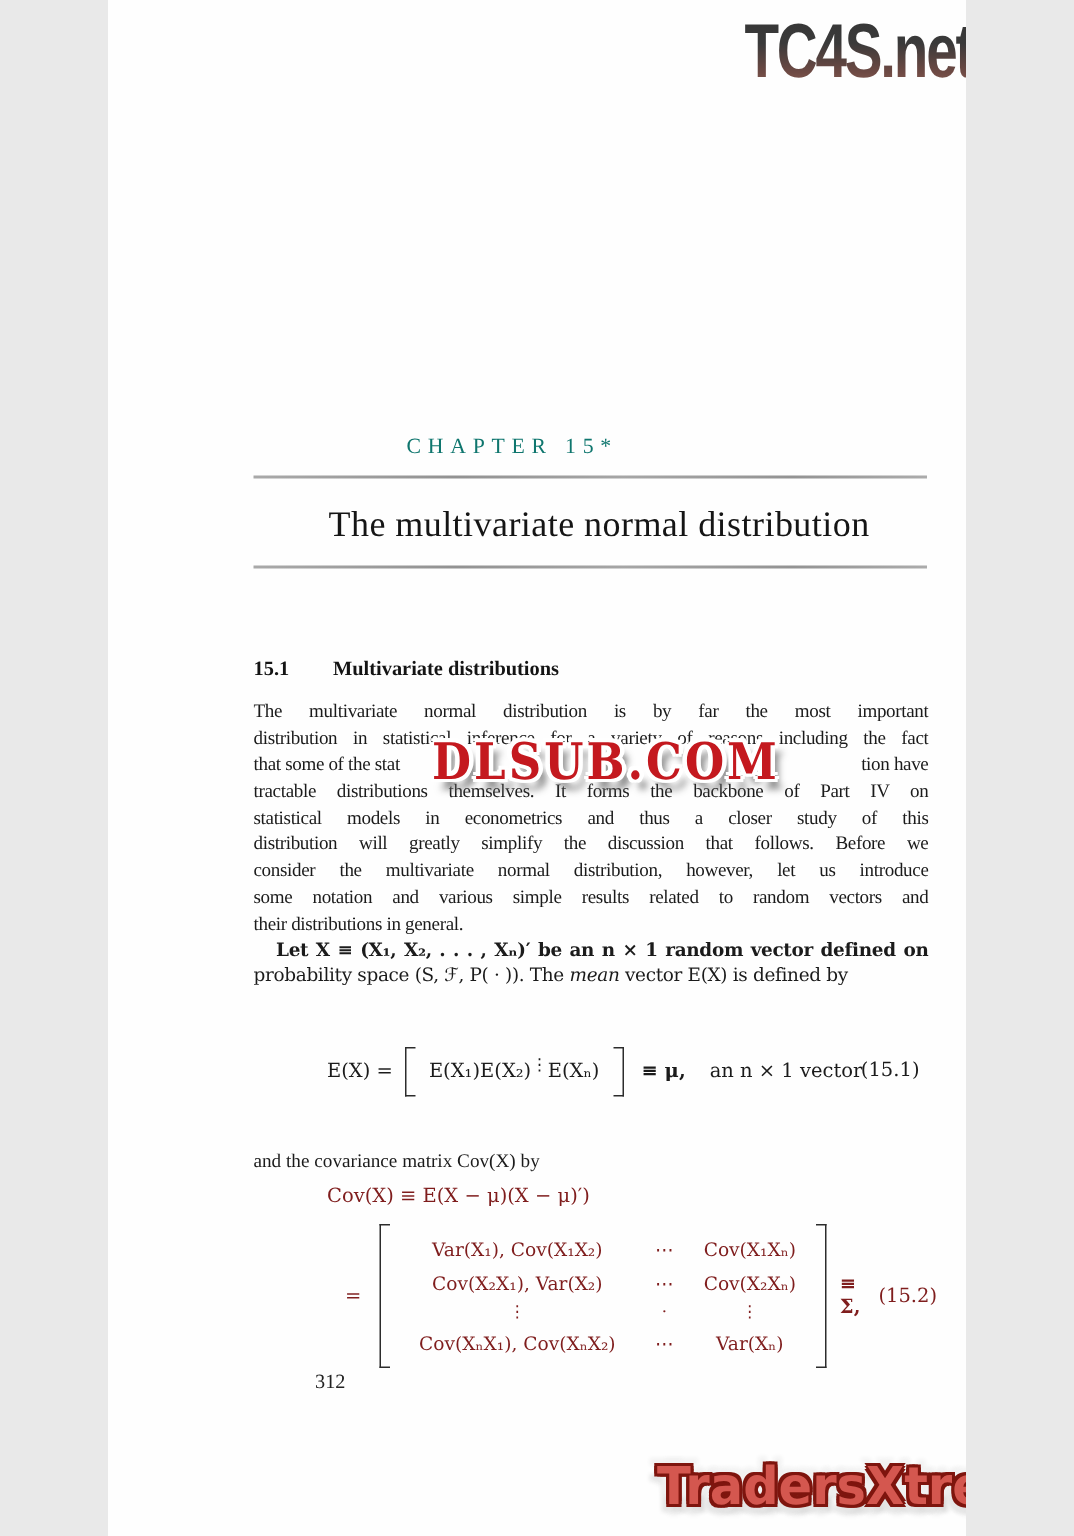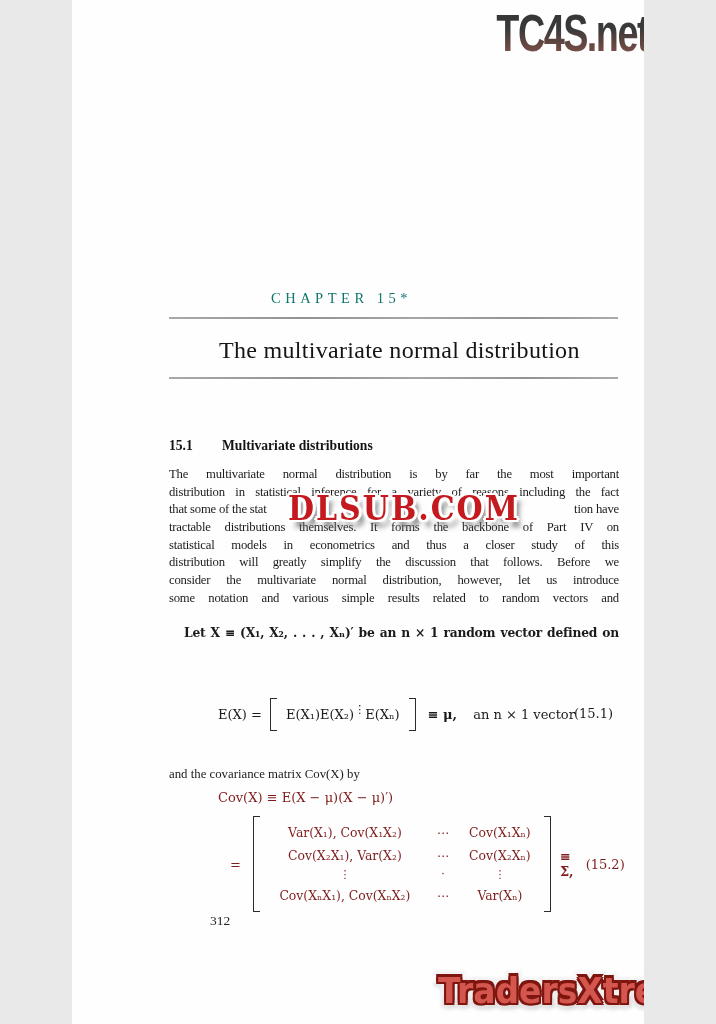--- a/index.html
+++ b/index.html
@@ -137,24 +137,28 @@
     <div class="jline">distribution in statistical inference for a variety of reasons including the fact</div>
     <div class="splitline">
       <span>that some of the stat</span>
       <span>tion have</span>
     </div>
     <div class="jline">tractable distributions themselves. It forms the backbone of Part IV on</div>
     <div class="jline">statistical models in econometrics and thus a closer study of this</div>
     <div class="jline">distribution will greatly simplify the discussion that follows. Before we</div>
     <div class="jline">consider the multivariate normal distribution, however, let us introduce</div>
     <div class="jline">some notation and various simple results related to random vectors and</div>
+    <div class="pline">their distributions in general.</div>
   </div>
 
   <div class="para2 math">
     <div class="jline indent">Let X ≡ (X₁, X₂, . . . , Xₙ)′ be an n × 1 random vector defined on the</div>
+    <div class="pline">
+      <span>probability space (S, ℱ, P( · )). The </span><span class="ital">mean</span><span> vector E(X) is defined by</span>
+    </div>
   </div>
 
   <div class="eq1 math">
     <span class="lhs">E(X) =</span>
     <div class="bracketbox">
       <div class="bkl"></div>
       <div class="veccol">
         <div class="vrow">E(X₁)</div>
         <div class="vrow">E(X₂)</div>
         <div class="vrow vdots">⋮</div>

